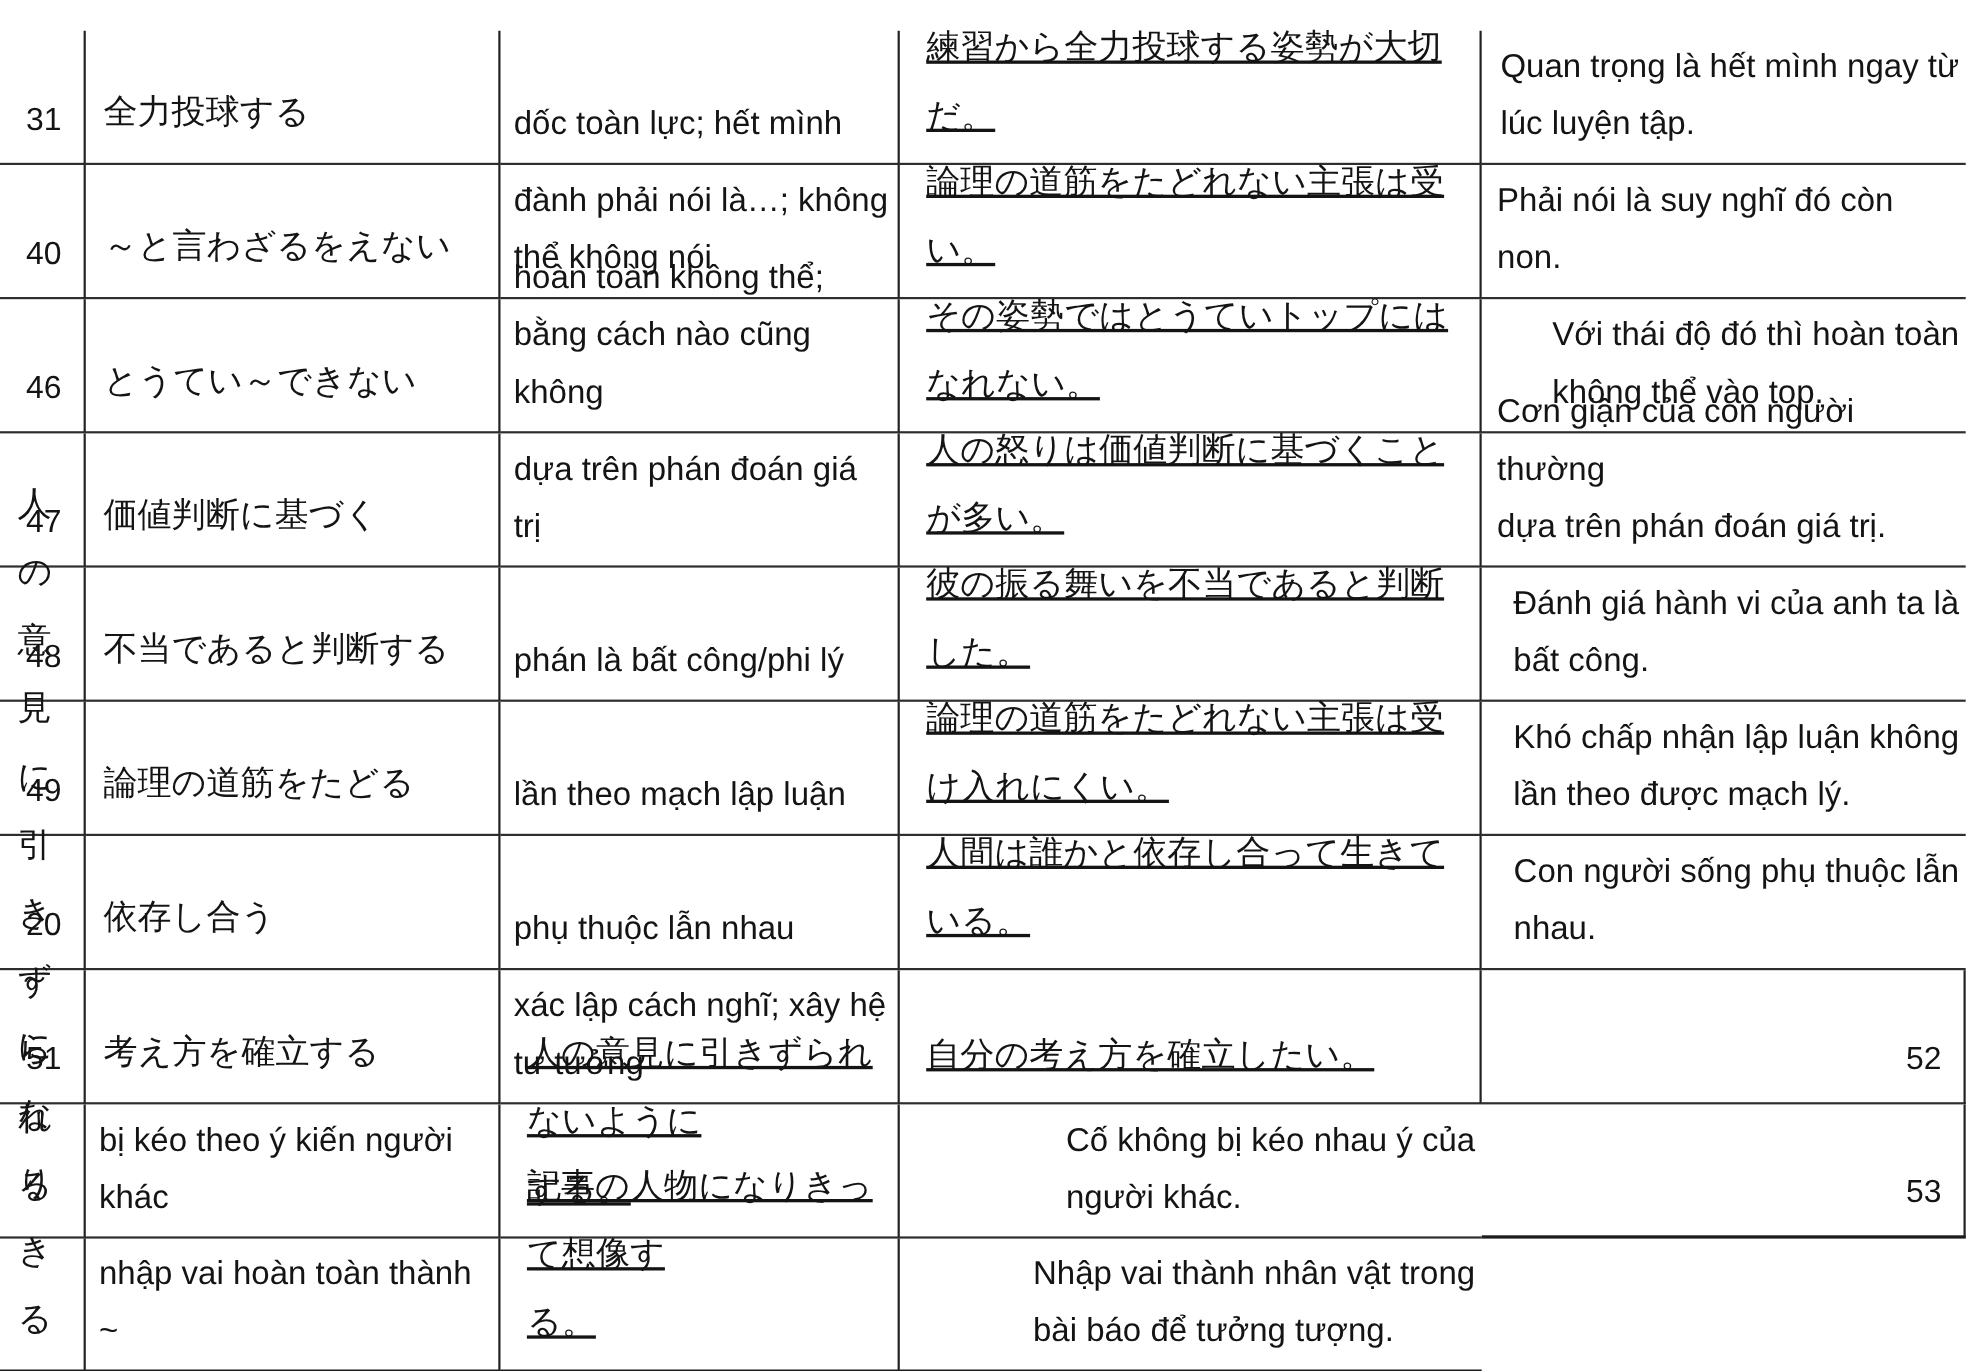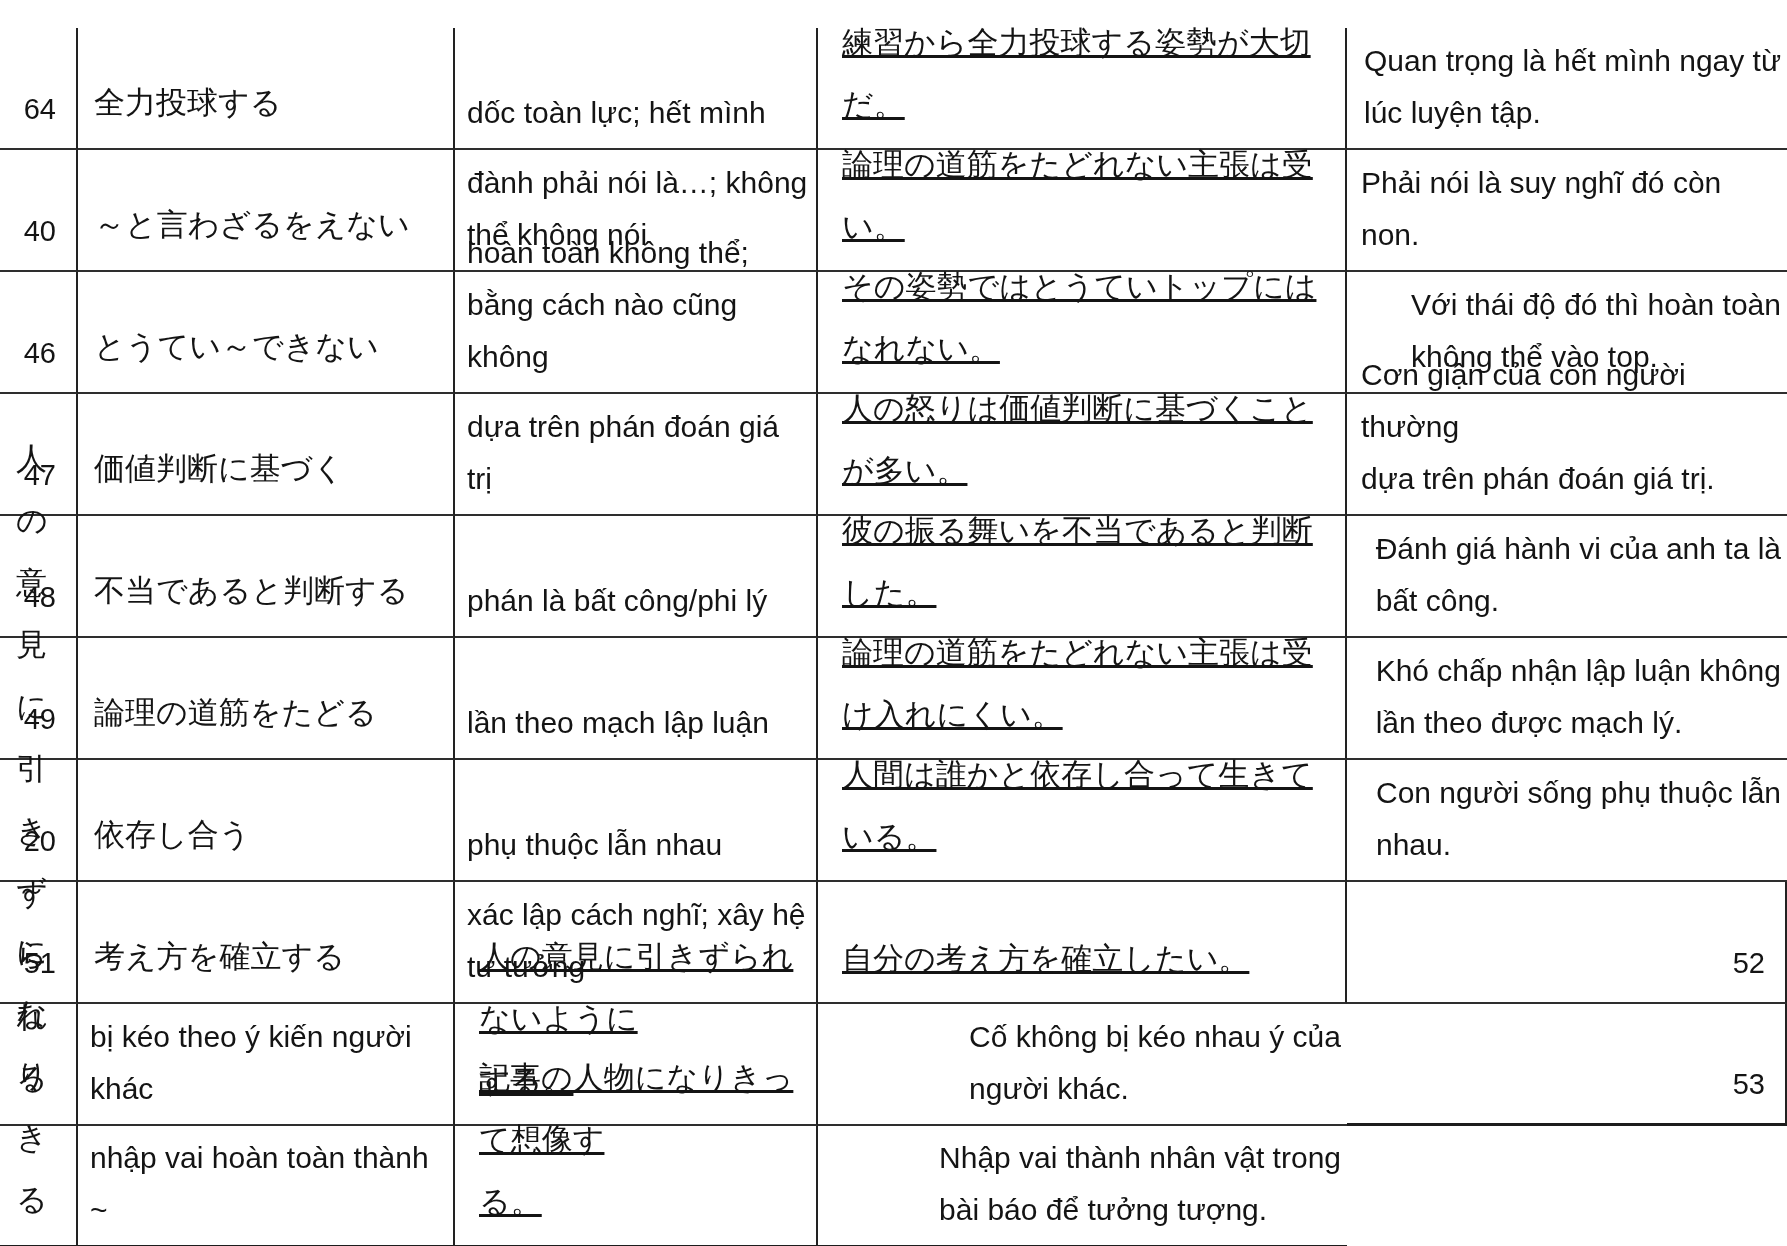--- a/index.html
+++ b/index.html
@@ -31,21 +31,21 @@
   .cell-meaning{padding:0 6px 9px 12px;}
   .cell-example{padding:0 6px 12px 24px;text-decoration:underline;}
   .cell-trans{padding:0 6px 9px 14px;}
 </style>
 </head>
 <body>
 
 <div class="table">
 
   <div class="c num cell-no">
-      <span class="txt">64</span>
+      <span class="txt">31</span>
     </div>
   <div class="c jp cell-term">
       <span class="txt">全力投球する</span>
     </div>
   <div class="c vn cell-meaning">
       <span class="txt">dốc toàn lực; hết mình</span>
     </div>
   <div class="c jp cell-example">
       <span class="txt">練習から全力投球する姿勢が大切
 だ。</span>

